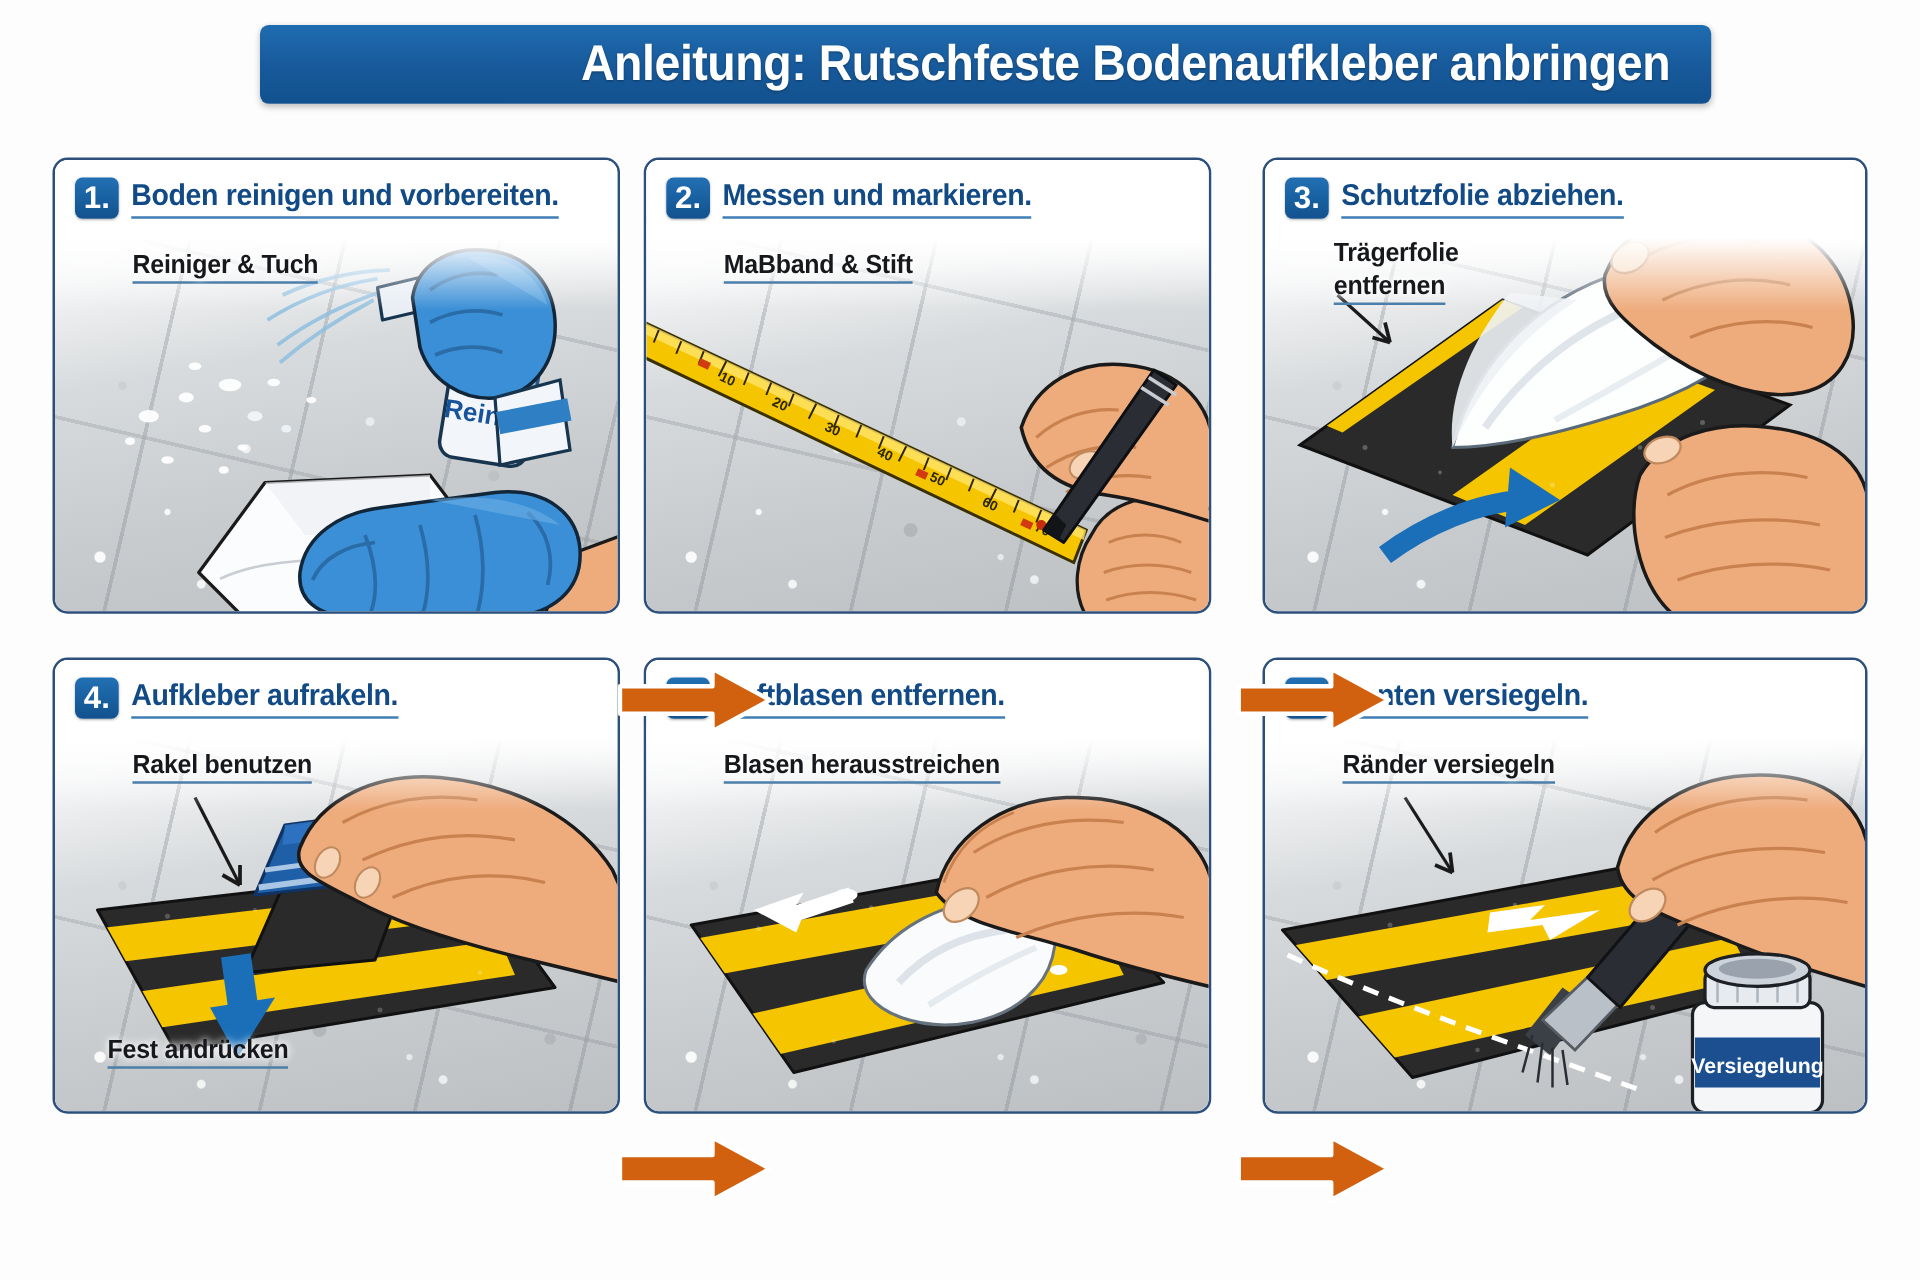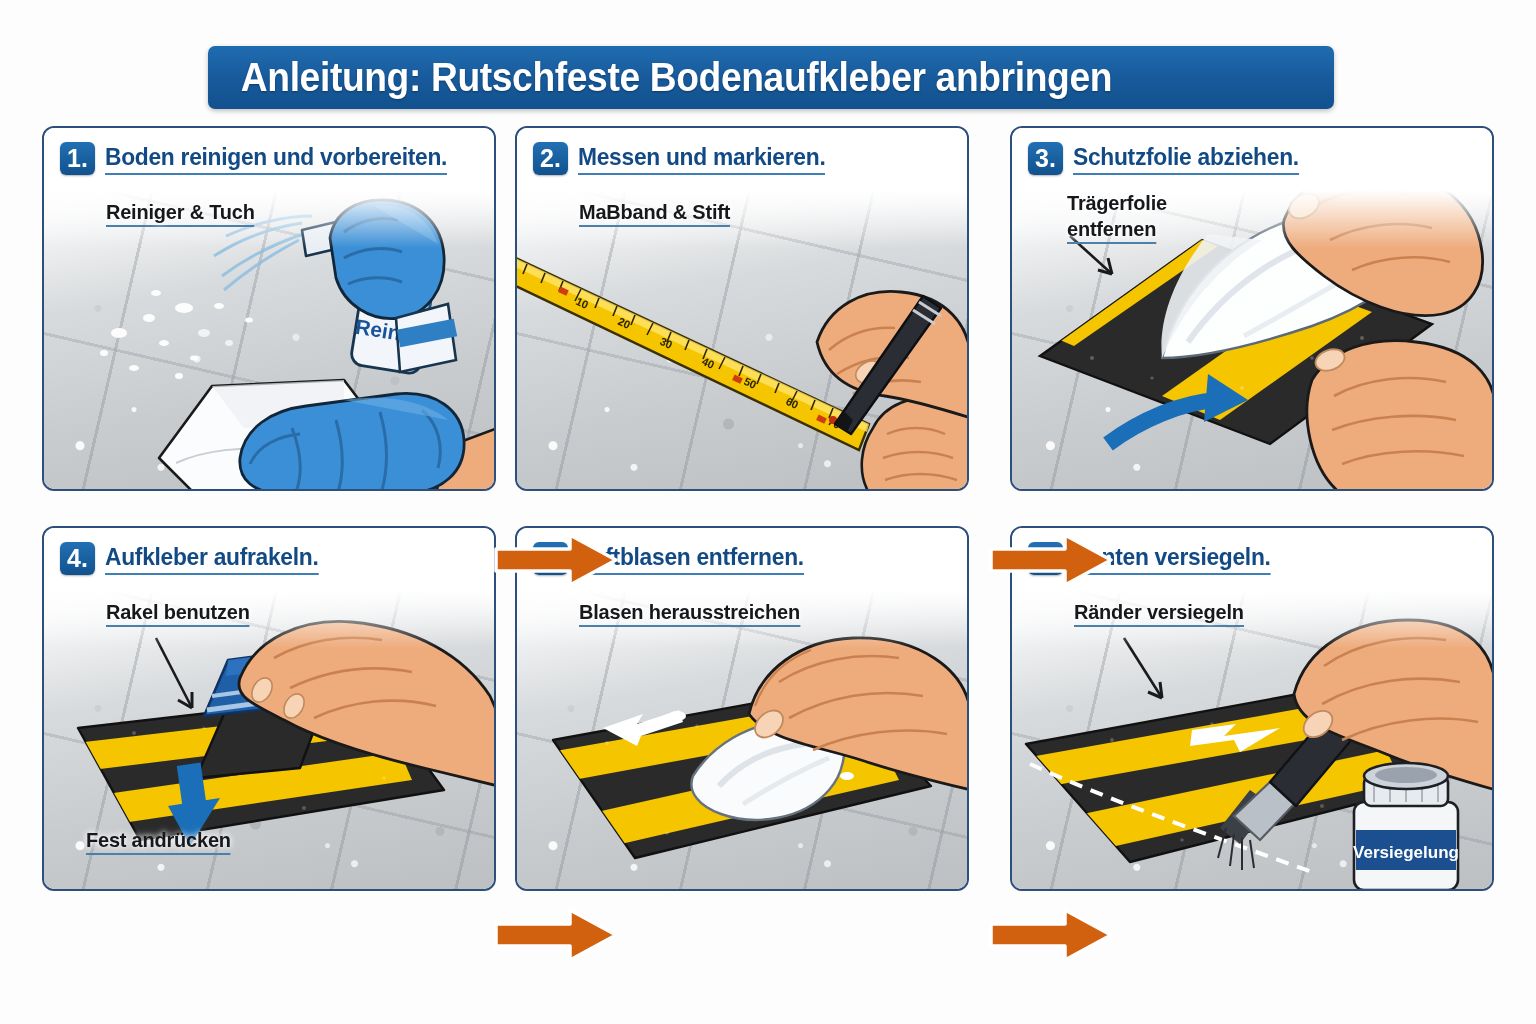--- a/index.html
+++ b/index.html
@@ -18,29 +18,30 @@
   .page {
     position: absolute;
     inset: 0;
     background: #fdfdfd;
   }
 
   
   .title-bar {
     position: absolute;
     left: 208px;
-    top: 46px;
+    top: 20px;
     width: 1126px;
     height: 63px;
     background: linear-gradient(180deg, #1f6cb0 0%, #17599a 55%, #12518e 100%);
     border-radius: 7px;
     box-shadow: 0 2px 5px rgba(0,0,0,0.25);
     display: flex;
     align-items: center;
-    justify-content: flex-start;
+    justify-content: flex-end;
+    padding-left: 35px;
   }
   .title-text {
     color: #ffffff;
     font-size: 40px;
     font-weight: bold;
     letter-spacing: -0.4px;
     transform: scaleX(0.93);
     white-space: nowrap;
     text-shadow: 0 1px 2px rgba(0,0,0,0.35);
   }

